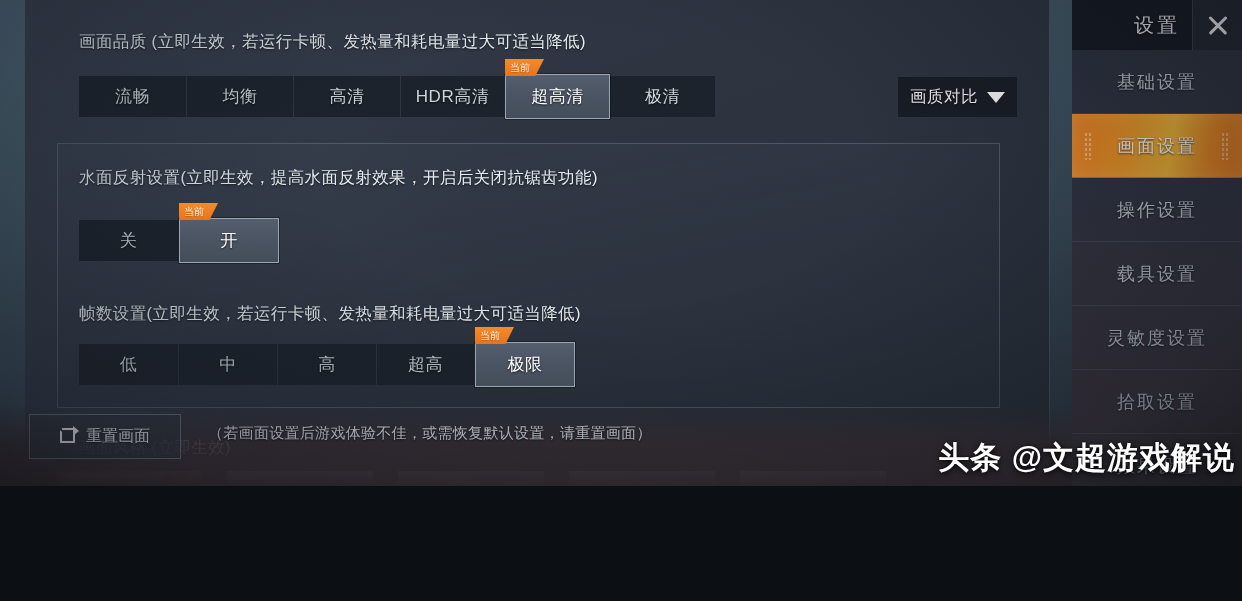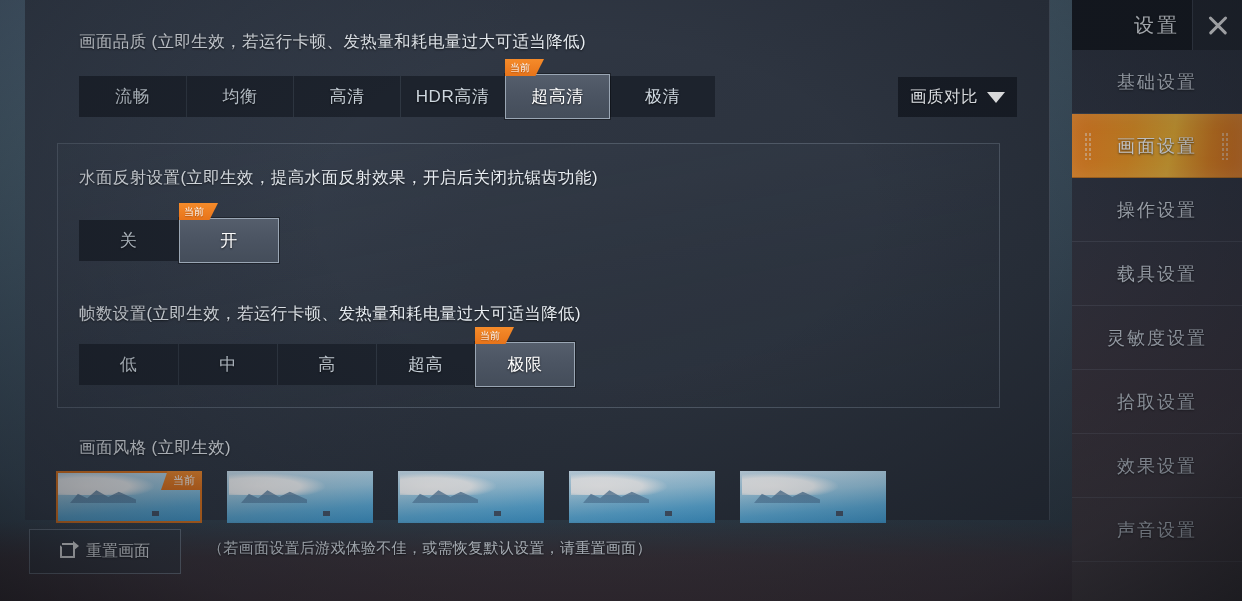--- a/index.html
+++ b/index.html
@@ -2,21 +2,21 @@
 <html><head>
 <meta charset="utf-8">
 <style>
   * { box-sizing: border-box; margin: 0; padding: 0; }
   html, body {
     width: 1242px; height: 601px; overflow: hidden;
     background: #0c0f14;
     font-family: "Liberation Sans", "DejaVu Sans", sans-serif;
   }
   #screen {
-    position: relative; width: 1242px; height: 601px; overflow: hidden;
+    position: relative; width: 1242px; height: 486px; overflow: hidden;
     background: linear-gradient(170deg,#52697d 0%,#49606f 18%,#3e5261 40%,#33424f 70%,#2b3740 100%);
   }
 
   
   .bg-left {
     position: absolute; left: 0; top: 0; width: 40px; height: 601px;
     background: linear-gradient(180deg,#5d7governed 0%,#4f6778 0%,#53697a 30%,#46596a 70%,#3a4a58 100%);
   }
   .bg-bottom {
     position: absolute; left: 0; bottom: 0; width: 1242px; height: 80px;
@@ -357,14 +357,15 @@
     <div class="sb-item">
       <span>效果设置</span>
     </div>
     <div class="sb-item">
       <span>声音设置</span>
     </div>
   </div>
 
   <div class="bg-vignette"></div>
 
+  <div class="watermark">头条 @文超游戏解说</div>
 
 </div>
 
 </body></html>

